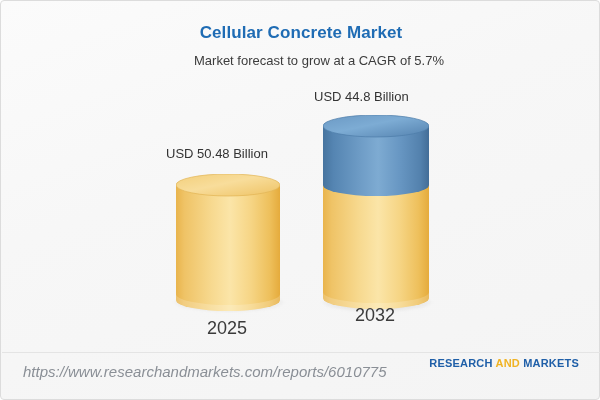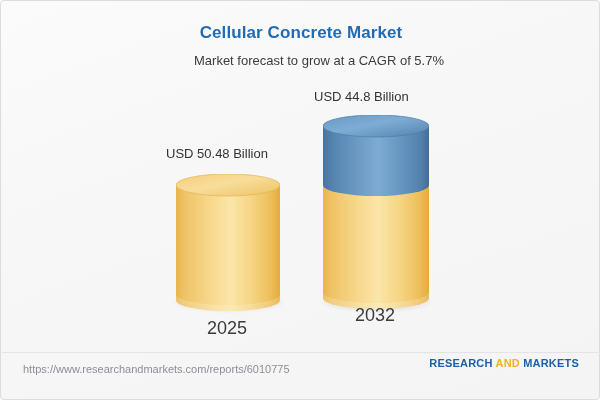--- a/index.html
+++ b/index.html
@@ -47,21 +47,21 @@
     background:radial-gradient(ellipse at center,rgba(130,130,130,.30) 0%,rgba(150,150,150,.12) 55%,rgba(255,255,255,0) 78%);
     filter:blur(1px);
   }
   
   #divider{
     position:absolute;left:1px;top:351px;width:598px;height:1px;
     background:#e4e4e4;
   }
   #url{
     position:absolute;left:22px;top:362px;
-    font-size:11px;color:#8a8f96;
+    font-size:15px;color:#8a8f96;font-style:italic;
   }
   #logo{
     position:absolute;right:20px;top:357px;
     text-align:right;line-height:1;
   }
   #logo-main{
     font-size:11px;font-weight:bold;letter-spacing:.2px;
     color:#1f5fa8;white-space:nowrap;
   }
   #logo-and{color:#f0b323;}

